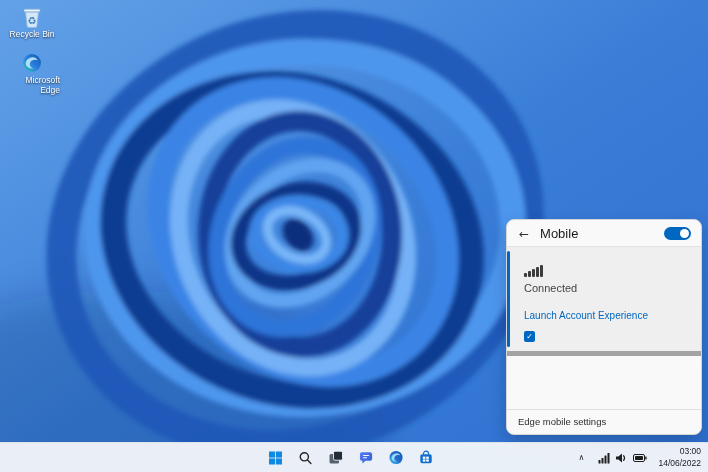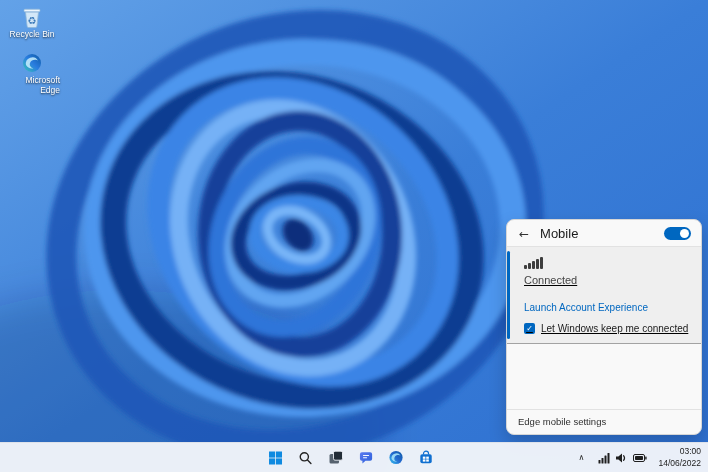--- a/index.html
+++ b/index.html
@@ -49,23 +49,22 @@
     margin-left: auto; width: 27px; height: 13px; border-radius: 7px;
     background: var(--accent, #0067c0); position: relative; cursor: pointer;
   }
   .toggle .knob {
     position: absolute; right: 2px; top: 2px; width: 9px; height: 9px;
     border-radius: 50%; background: #fff;
   }
 
   .flyout-section {
     position: relative; background: #efefef;
-    border-top: 1px solid #e2e2e2; border-bottom: 1px solid #a3a3a3;
-    padding: 10px 10px 9px 17px;
-    text-decoration: underline;
+    border-top: 1px solid #e2e2e2; border-bottom: 5px solid #a3a3a3;
+    padding: 18px 10px 9px 17px;
   }
   .accent-bar {
     position: absolute; left: 0; top: 4px; bottom: 4px; width: 3px;
     border-radius: 2px; background: var(--accent, #0067c0);
   }
   .signal { display: flex; align-items: flex-end; gap: 1.5px; height: 12px; }
   .signal i { display: block; width: 2.5px; background: #3d3d3d; border-radius: 1px; }
   .signal i:nth-child(1){height:4px;} .signal i:nth-child(2){height:6px;}
   .signal i:nth-child(3){height:8px;} .signal i:nth-child(4){height:10px;}
   .signal i:nth-child(5){height:12px;}
@@ -201,21 +200,20 @@
         <i></i>
         <i></i>
         <i></i>
     </div>
     <div class="status">Connected</div>
     <a class="acct-link">Launch Account Experience</a>
     <div class="chk-row">
       <span class="chk">
         <span>✓</span>
       </span>
-      <span class="chk-label">Let Windows keep me connected</span>
     </div>
   </div>
 
   <div class="flyout-spacer"></div>
 
   <div class="flyout-footer">Edge mobile settings</div>
 </div>
 
 <div class="taskbar">
   <div class="task-center">

